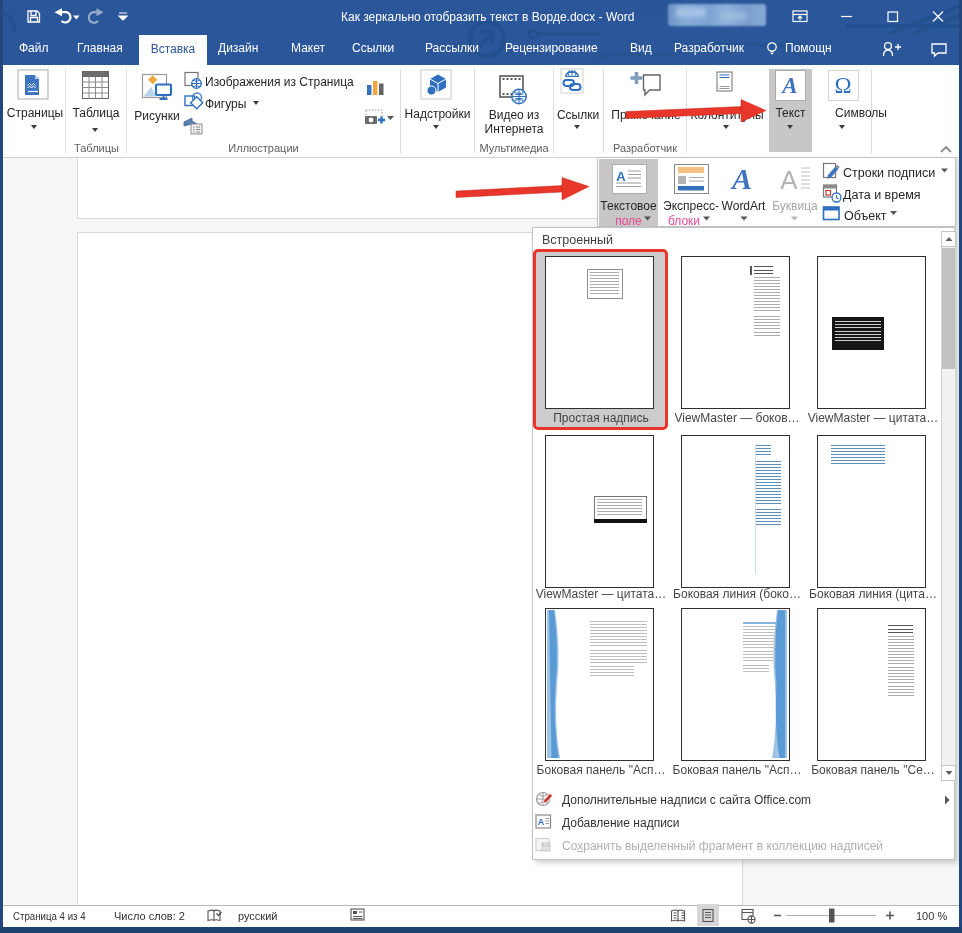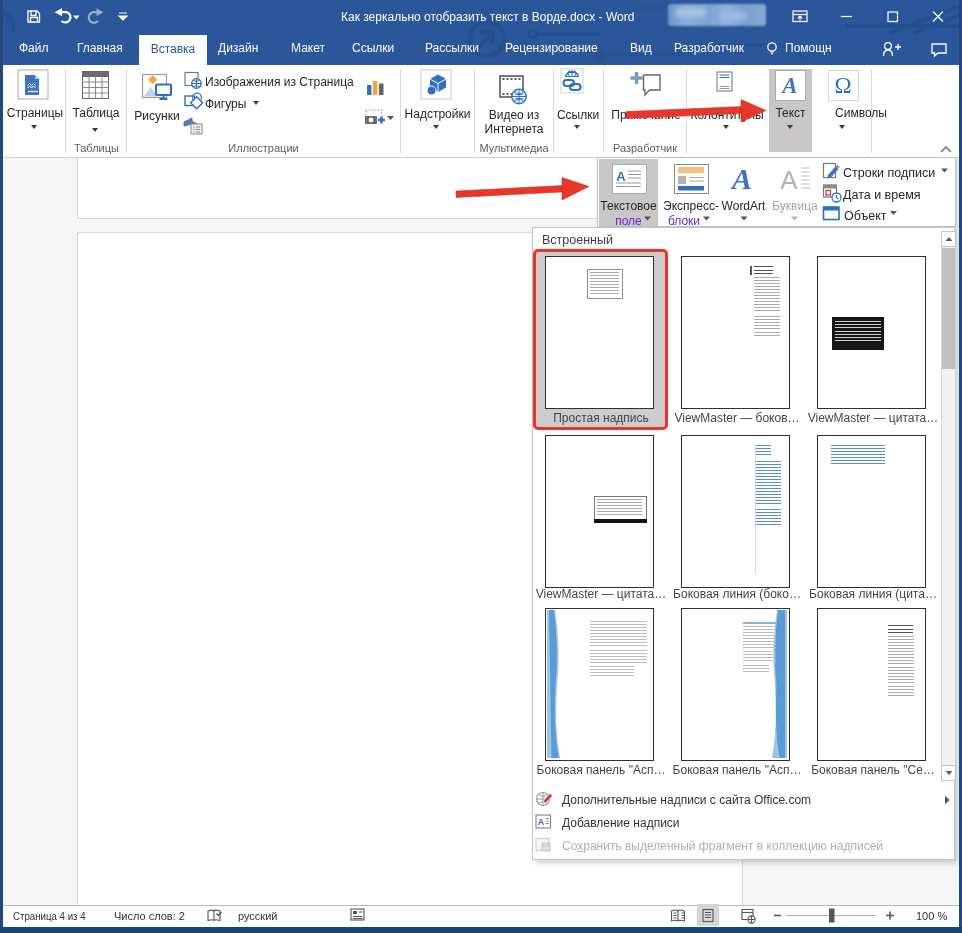--- a/index.html
+++ b/index.html
@@ -17,21 +17,21 @@
   .glabel{position:absolute;top:77px;font-size:11px;color:#5e5e5e;text-align:center;white-space:nowrap;}
   .blabel{position:absolute;font-size:12px;color:#262626;text-align:center;white-space:nowrap;}
   .dar{position:absolute;width:0;height:0;border-left:3.5px solid transparent;border-right:3.5px solid transparent;border-top:4px solid #3b3b3b;}
   .iconbox{position:absolute;border:1px solid #ababab;background:#fff;}
   
   #doc{left:3px;top:157px;width:956px;height:748px;background:#f6f6f6;}
   .page{position:absolute;background:#fff;border:1px solid #d8d8d8;}
   
   #flyout{left:597px;top:157px;width:359px;height:70px;background:#fff;border:1px solid #c3c3c3;box-sizing:border-box;box-shadow:2px 2px 4px rgba(0,0,0,0.15);}
   .fl1{position:absolute;top:41px;font-size:12px;color:#262626;text-align:center;white-space:nowrap;}
-  .fl2{position:absolute;top:56px;font-size:12px;color:#6d28d9;text-align:center;white-space:nowrap;}
+  .fl2{position:absolute;top:56px;font-size:12px;color:#ec4899;text-align:center;white-space:nowrap;}
   
   #gallery{left:532px;top:227px;width:423px;height:633px;background:#fff;border:1px solid #c3c3c3;box-sizing:border-box;box-shadow:3px 3px 5px rgba(0,0,0,0.18);}
   .thumb{position:absolute;width:109px;height:153px;background:#fff;border:1.5px solid #2f2f2f;box-sizing:border-box;}
   .tlabel{position:absolute;width:136px;text-align:center;font-size:12px;color:#454545;white-space:nowrap;}
   .mitem{position:absolute;left:4px;width:400px;height:23px;font-size:12px;color:#333;}
   .tt{position:absolute;background:repeating-linear-gradient(to bottom,#ababab 0,#ababab 1px,transparent 1px,transparent 3px);}
   .tth{position:absolute;background:repeating-linear-gradient(to bottom,#555 0,#555 1.3px,transparent 1.3px,transparent 3.6px);}
   .ttw{position:absolute;background:repeating-linear-gradient(to bottom,#cfcfcf 0,#cfcfcf 1px,transparent 1px,transparent 3.2px);}
   .tb{position:absolute;background:repeating-linear-gradient(to bottom,#5b8ec1 0,#5b8ec1 1px,transparent 1px,transparent 3px);}
   .ttg{position:absolute;background:repeating-linear-gradient(to bottom,#bdbdbd 0,#bdbdbd 1px,transparent 1px,transparent 3px);}

